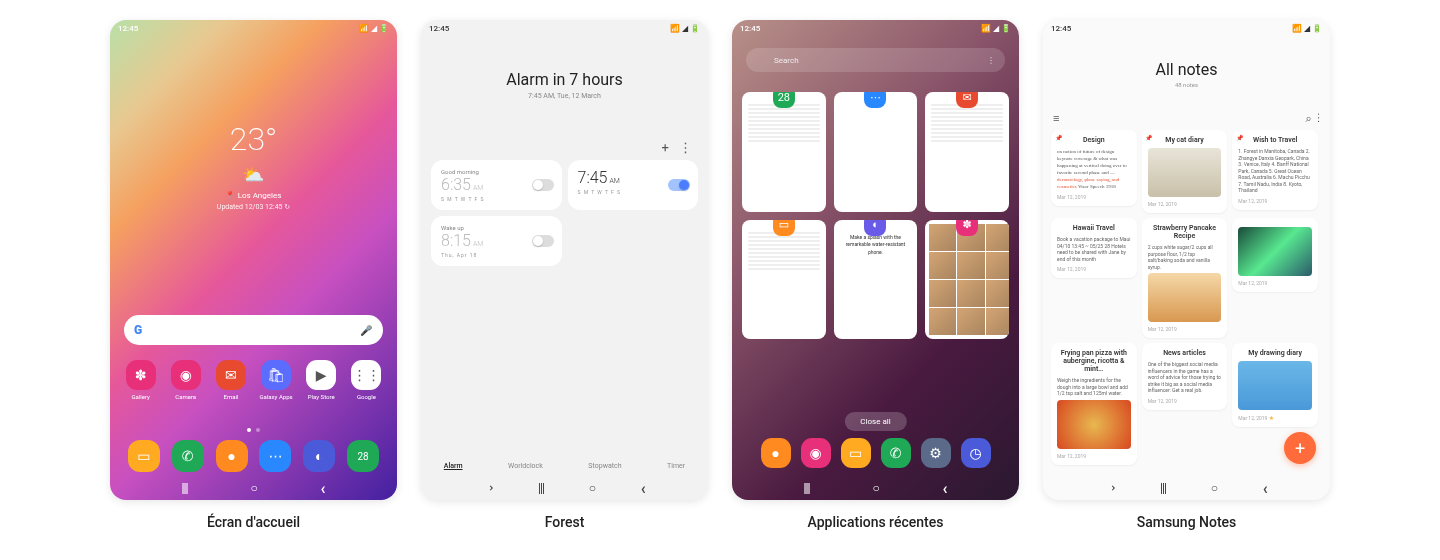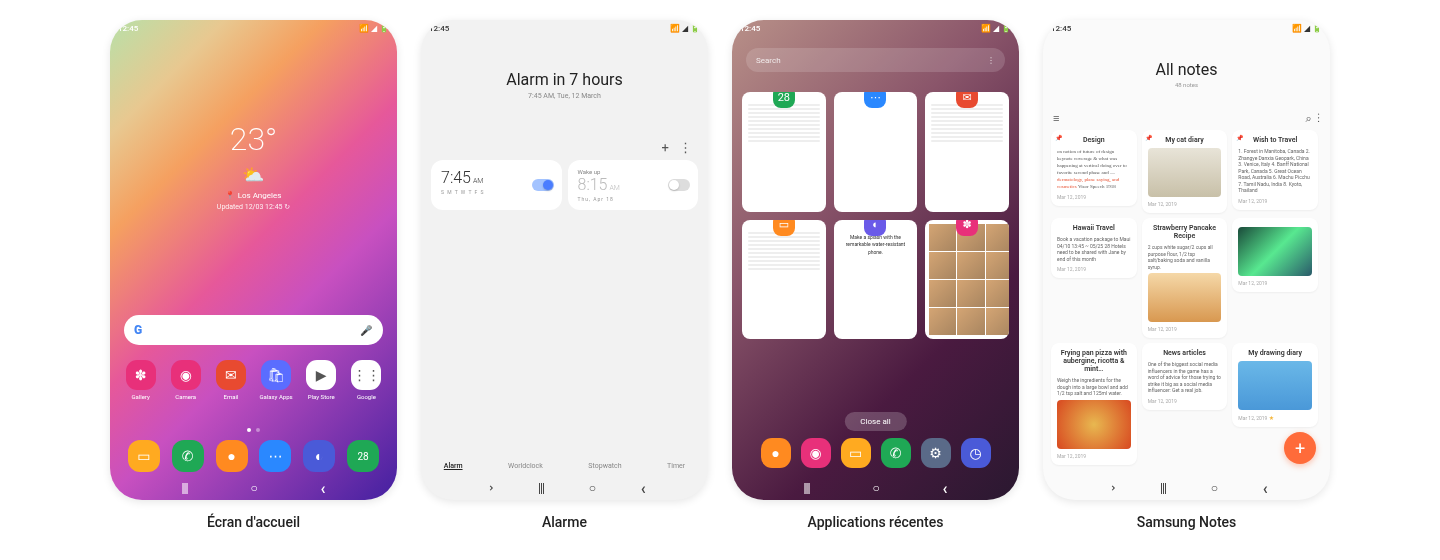--- a/index.html
+++ b/index.html
@@ -1,19 +1,19 @@
 <!DOCTYPE html>
 <html><head>
 <meta charset="utf-8">
 <style>
 * { box-sizing: border-box; margin: 0; padding: 0; }
 body { font-family: -apple-system, BlinkMacSystemFont, "Segoe UI", Roboto, sans-serif; background: #fff; padding: 20px; }
 .container { display: flex; gap: 24px; justify-content: center; }
 .panel { display: flex; flex-direction: column; align-items: center; gap: 14px; }
-.screen { width: 287px; height: 480px; border-radius: 32px; overflow: hidden; position: relative; box-shadow: 0 2px 8px rgba(0,0,0,.1);}
+.screen { width: 287px; height: 480px; border-radius: 16px; overflow: hidden; position: relative; box-shadow: 0 2px 8px rgba(0,0,0,.1);}
 .caption { font-size: 14px; font-weight: 500; color: #222; text-align: center;}
 
 
 .statusbar { position: absolute; top: 0; left: 0; right: 0; height: 16px; display: flex; justify-content: space-between; align-items: center; padding: 2px 8px; font-size: 8px; z-index: 10;}
 .statusbar .time { font-weight: 500; }
 .statusbar .icons { display: flex; gap: 3px; align-items: center;}
 .statusbar.light { color: #fff;}
 .statusbar.dark { color: #333;}
 
 
@@ -66,21 +66,21 @@
 .toggle{position:absolute;right:8px;top:50%;transform:translateY(-50%);width:22px;height:12px;border-radius:6px;background:#ddd;}
 .toggle::after{content:"";position:absolute;width:10px;height:10px;border-radius:50%;background:#fff;top:1px;left:1px;box-shadow:0 1px 2px rgba(0,0,0,.2);}
 .toggle.on{background:#a3c3ff;}
 .toggle.on::after{left:auto;right:1px;background:#4a7dff;}
 .alarm-tabs{position:absolute;bottom:30px;left:0;right:0;display:flex;justify-content:space-around;font-size:7px;color:#888;}
 .alarm-tabs .active{color:#222;font-weight:500;text-decoration:underline;}
 
 
 .recents{background:linear-gradient(135deg,#b89088 0%,#8a556a 35%,#4a1a40 70%,#2a1830 100%);}
 .r-search{position:absolute;top:28px;left:14px;right:14px;height:24px;background:rgba(255,255,255,.15);border-radius:12px;display:flex;align-items:center;padding:0 10px;justify-content:space-between;color:#fff;}
-.r-search span{font-size:8px;opacity:.8;}
+.r-search span{font-size:8px;opacity:.8;margin-left:18px;}
 .r-cards{position:absolute;top:72px;left:10px;right:10px;display:grid;grid-template-columns:repeat(3,1fr);gap:8px;}
 .r-card{position:relative; aspect-ratio: .7; background:#fff;border-radius:8px;overflow:hidden;}
 .r-badge{position:absolute;top:-6px;left:50%;transform:translateX(-50%);width:22px;height:22px;border-radius:8px;display:flex;align-items:center;justify-content:center;font-size:11px;color:#fff;z-index:2;}
 .r-card-body{width:100%;height:100%;padding:10px 6px;font-size:4px;color:#888;line-height:1.5;}
 .r-card-body .bar{height:2px;background:#eee;margin:2px 0;border-radius:1px;}
 .r-card.gallery .r-card-body{display:grid;grid-template-columns:repeat(3,1fr);gap:1px;padding:4px;}
 .r-card.gallery .thumb{background:linear-gradient(135deg,#d4a574,#a88560);aspect-ratio:1;}
 .r-closeall{position:absolute;top:392px;left:50%;transform:translateX(-50%);padding:5px 16px;background:rgba(255,255,255,.2);border-radius:12px;color:#fff;font-size:8px;}
 .r-dock{position:absolute;bottom:32px;left:0;right:0;display:flex;justify-content:center;gap:10px;}
 .r-dock .app-ic{width:30px;height:30px;border-radius:11px;font-size:14px;}
@@ -191,20 +191,26 @@
   </div>
   <div class="alarm-head">
     <h2>Alarm in 7 hours</h2>
     <div class="sub">7:45 AM, Tue, 12 March</div>
   </div>
   <div class="alarm-row-actions">
     <span>+</span>
     <span>⋮</span>
   </div>
   <div class="alarm-grid" id="alarm-grid">
+          <div class="alarm-card off">
+      <div class="lbl">Good morning</div>
+      <div class="tm">6:35<span class="ampm">AM</span></div>
+      <div class="days">S M T W T F S</div>
+      <div class="toggle "></div>
+    </div>
           <div class="alarm-card ">
 
       <div class="tm">7:45<span class="ampm">AM</span></div>
       <div class="days">S M T W T F S</div>
       <div class="toggle on"></div>
     </div>
           <div class="alarm-card off">
       <div class="lbl">Wake up</div>
       <div class="tm">8:15<span class="ampm">AM</span></div>
       <div class="days">Thu, Apr 18</div>
@@ -217,21 +223,21 @@
           <div class="">Stopwatch</div>
           <div class="">Timer</div>
         </div>
   <div class="navbar dark">
     <div class="navkey" style="transform:rotate(90deg)">⌃</div>
     <div class="navkey nav-recents"></div>
     <div class="navkey nav-home"></div>
     <div class="navkey nav-back"></div>
   </div>
 </div>
-<div class="caption">Alarme</div>
+<div class="caption">Forest</div>
 </div>
 
 <div class="panel">
 <div class="screen recents">
   <div class="statusbar light">
     <span class="time">12:45</span>
     <span class="icons">📶 ◢ 🔋</span>
   </div>
   <div class="r-search">
     <span>Search</span>

